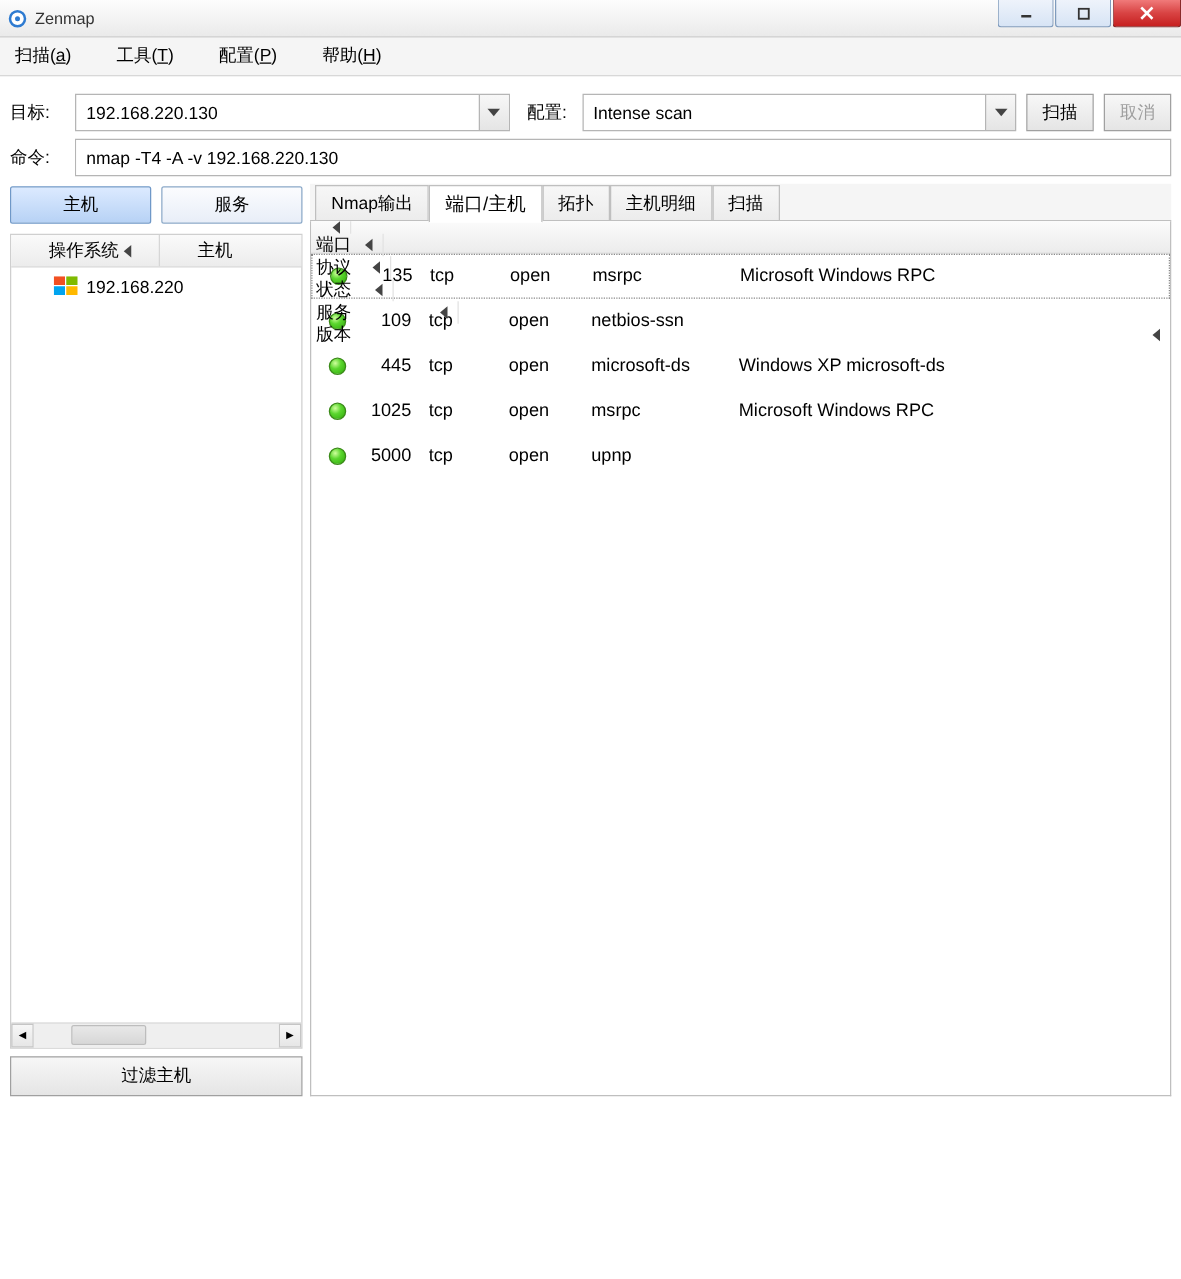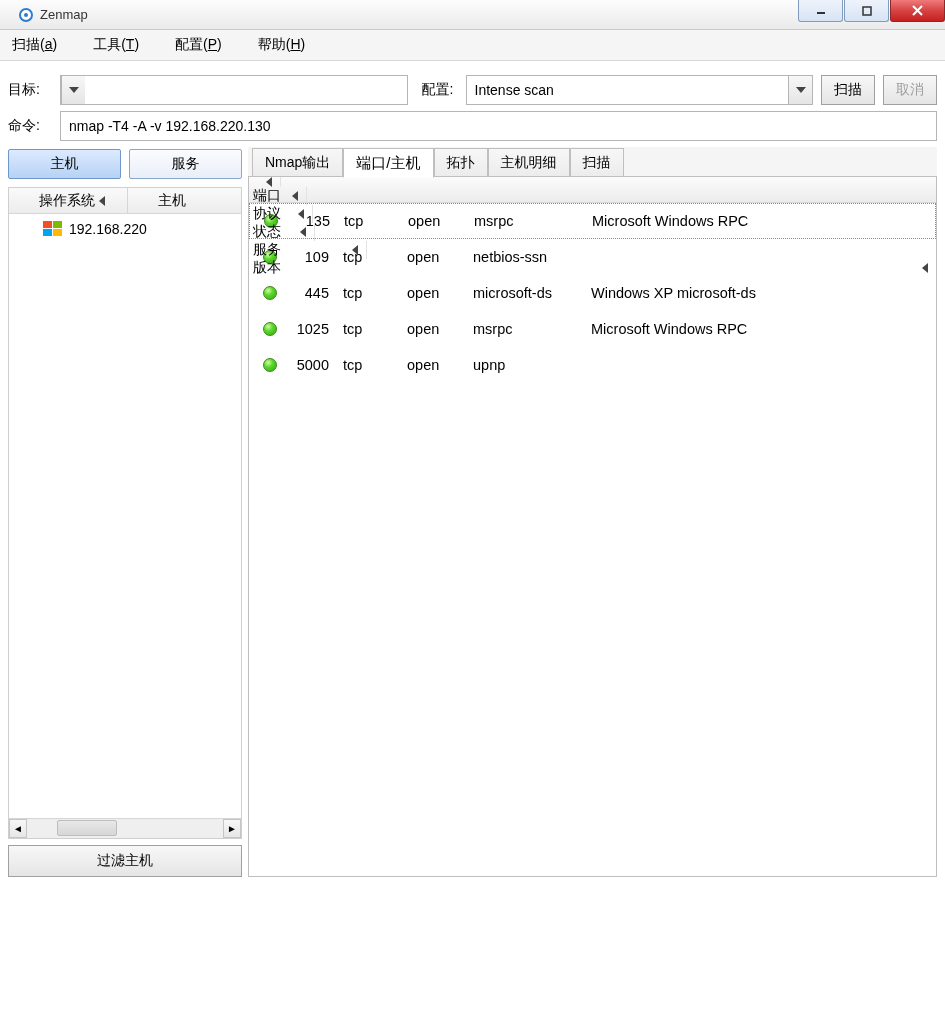--- a/index.html
+++ b/index.html
@@ -13,21 +13,21 @@
     height: 1023px;
     overflow: hidden;
   }
   
   .titlebar {
     height: 30px;
     background: linear-gradient(#fdfdfd,#eaeaea);
     border-bottom: 1px solid #c9c9c9;
     display: flex;
     align-items: center;
-    padding: 0 18px;
+    padding: 0 6px;
     position: relative;
   }
   .titlebar .logo {
     width: 16px; height: 16px; margin-right: 6px;
   }
   .titlebar .title { color: #333; }
   .win-btns {
     position: absolute; right: 0; top: 0; display:flex; height:24px;
   }
   .win-btn {
@@ -251,20 +251,21 @@
   <span class="menu-item"><span>工具</span>(<u>T</u>)</span>
   <span class="menu-item"><span>配置</span>(<u>P</u>)</span>
   <span class="menu-item"><span>帮助</span>(<u>H</u>)</span>
 </div>
 
 <div class="content">
 
   <div class="row">
     <label>目标:</label>
     <div class="combo" style="flex:1">
+      <input value="192.168.220.130" style="">
       <div class="combo-btn">
           <span class="tri-down"></span>
         </div>
     </div>
     <div class="row2gap"></div>
     <label style="width:44px">配置:</label>
     <div class="combo" style="flex:1">
       <input value="Intense scan" style="">
       <div class="combo-btn">
           <span class="tri-down"></span>

